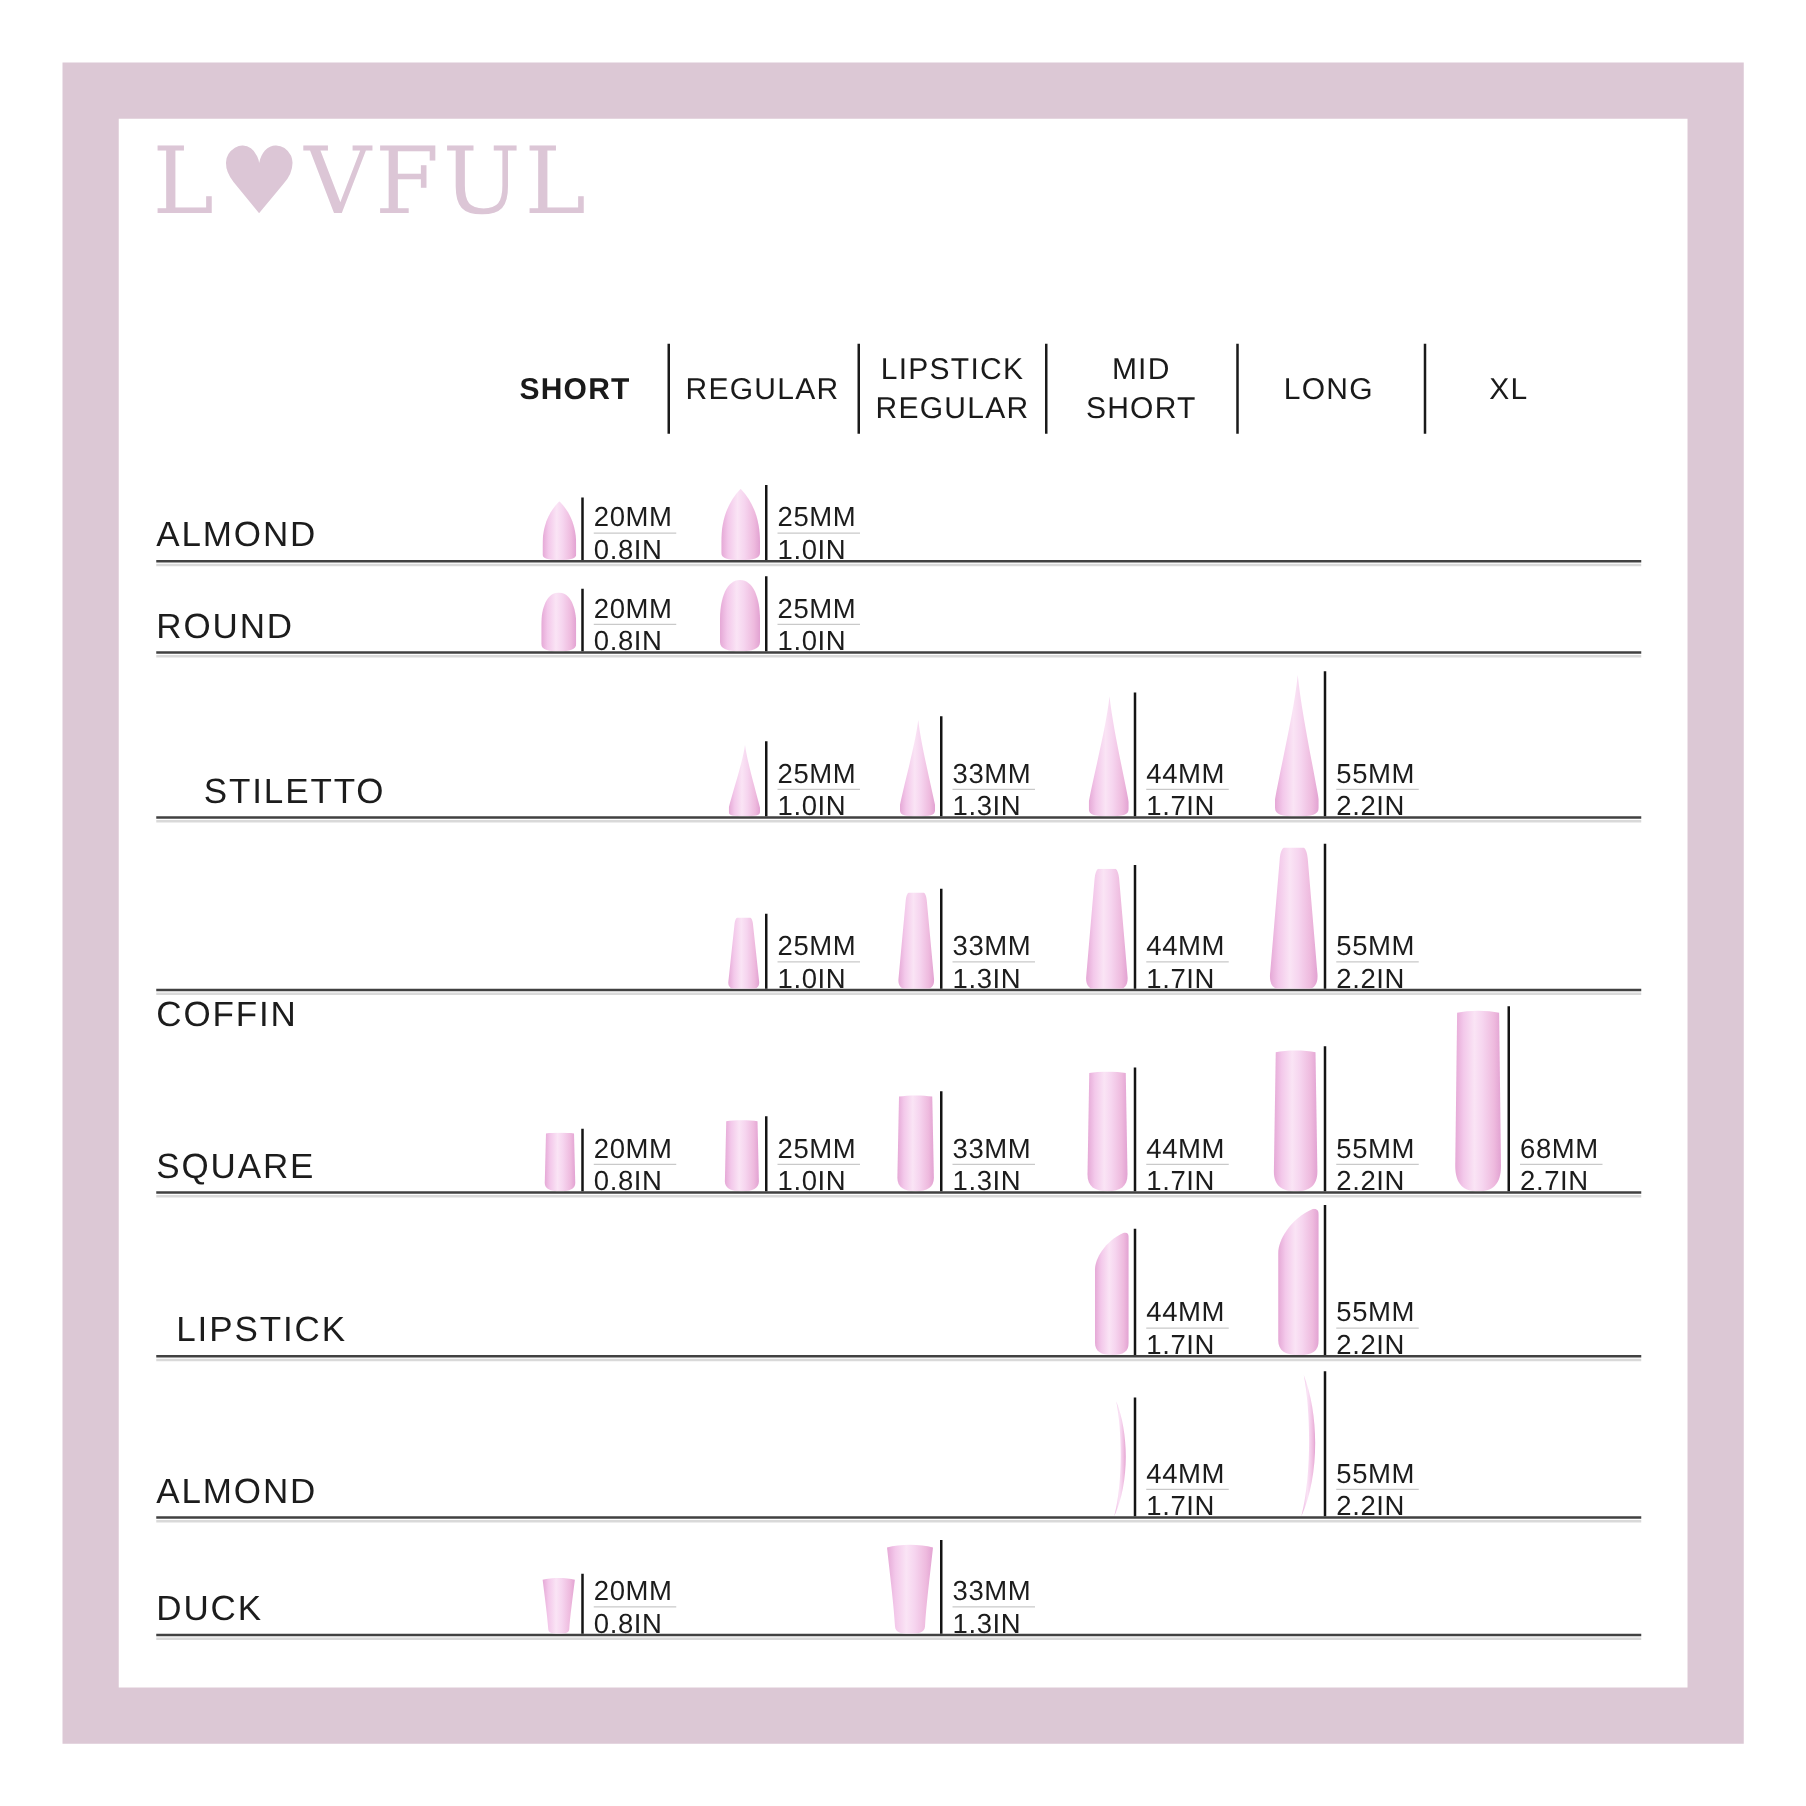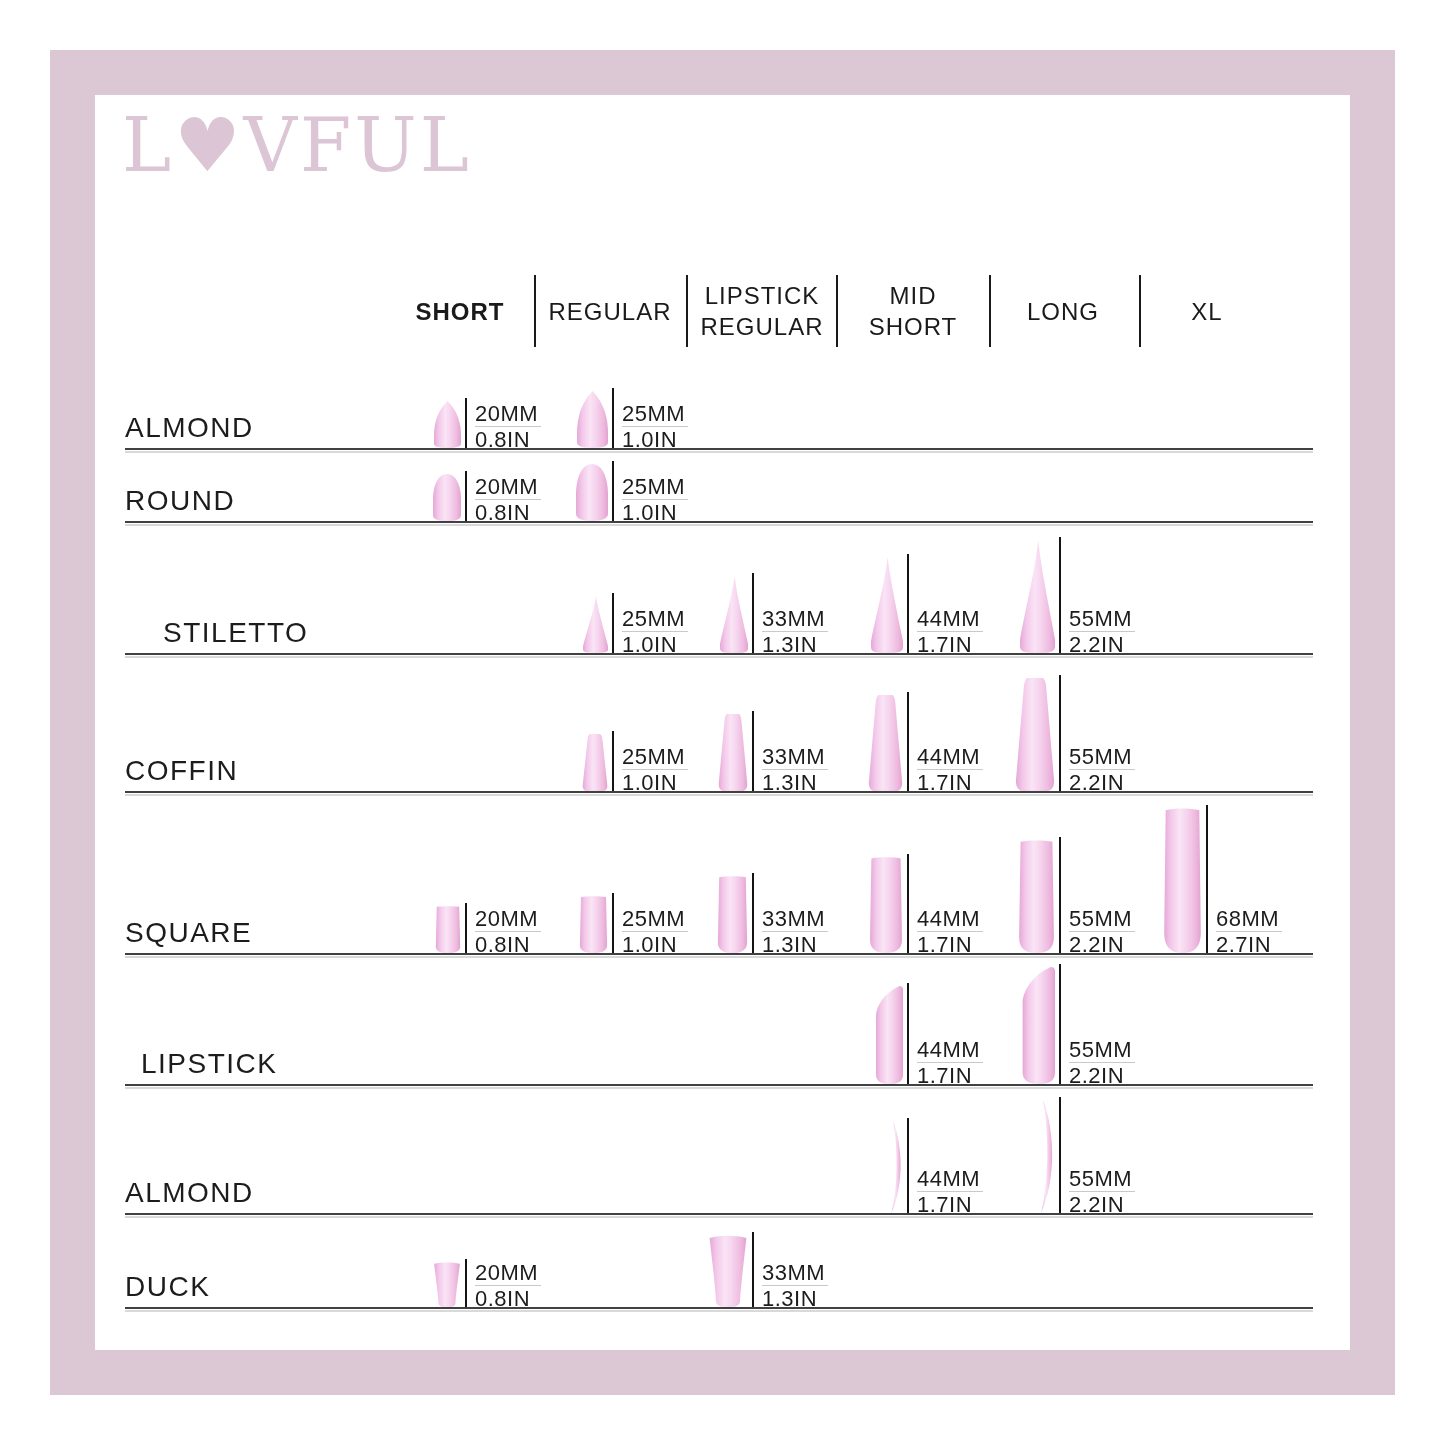--- a/index.html
+++ b/index.html
@@ -147,21 +147,21 @@
       </div>
       <div class="nail" style="left: 1020px; top: 540px;"><svg width="35" height="113" viewBox="0 0 35 113">
           <path d="M 18.2 0 C 21.0 28.3, 29.8 70.1, 35.0 99.4 L 35.0 106.2 C 35.0 111.9, 29.4 113.0, 17.5 113.0 C 5.6 113.0, 0 111.9, 0 106.2 L 0 99.4 C 5.3 70.1, 15.4 28.3, 18.2 0 Z" fill="url(#nailGrad)"></path>
         </svg></div>
       <div class="measure-line" style="left: 1059px; top: 537px; height: 116px;"></div>
       <div class="size-block" style="left: 1069px; top: 608px;">
         <div class="size-mm">55MM</div>
         <div class="size-sep"></div>
         <div class="size-in">2.2IN</div>
       </div>
-      <div class="row-label" style="left: 125px; top: 755px; text-align: right;">COFFIN</div>
+      <div class="row-label" style="left: 125px; top: 796px; text-align: right;">COFFIN</div>
       <div class="row-line" style="left: 125px; top: 791px; width: 1188px; background: rgb(65, 65, 65);"></div>
       <div class="nail" style="left: 582px; top: 734px;"><svg width="26" height="57" viewBox="0 0 26 57">
           <path d="M 7.8 0 L 18.2 0 C 19.2 0.6, 20.0 2.3, 20.3 4.6 L 25.2 50.2 C 26.0 54.7, 23.9 57.0, 20.8 57.0 L 5.2 57.0 C 2.1 57.0, 0 54.7, 0.8 50.2 L 5.7 4.6 C 6.0 2.3, 6.8 0.6, 7.8 0 Z" fill="url(#nailGrad)"></path>
         </svg></div>
       <div class="measure-line" style="left: 612px; top: 731px; height: 60px;"></div>
       <div class="size-block" style="left: 622px; top: 746px;">
         <div class="size-mm">25MM</div>
         <div class="size-sep"></div>
         <div class="size-in">1.0IN</div>
       </div>

